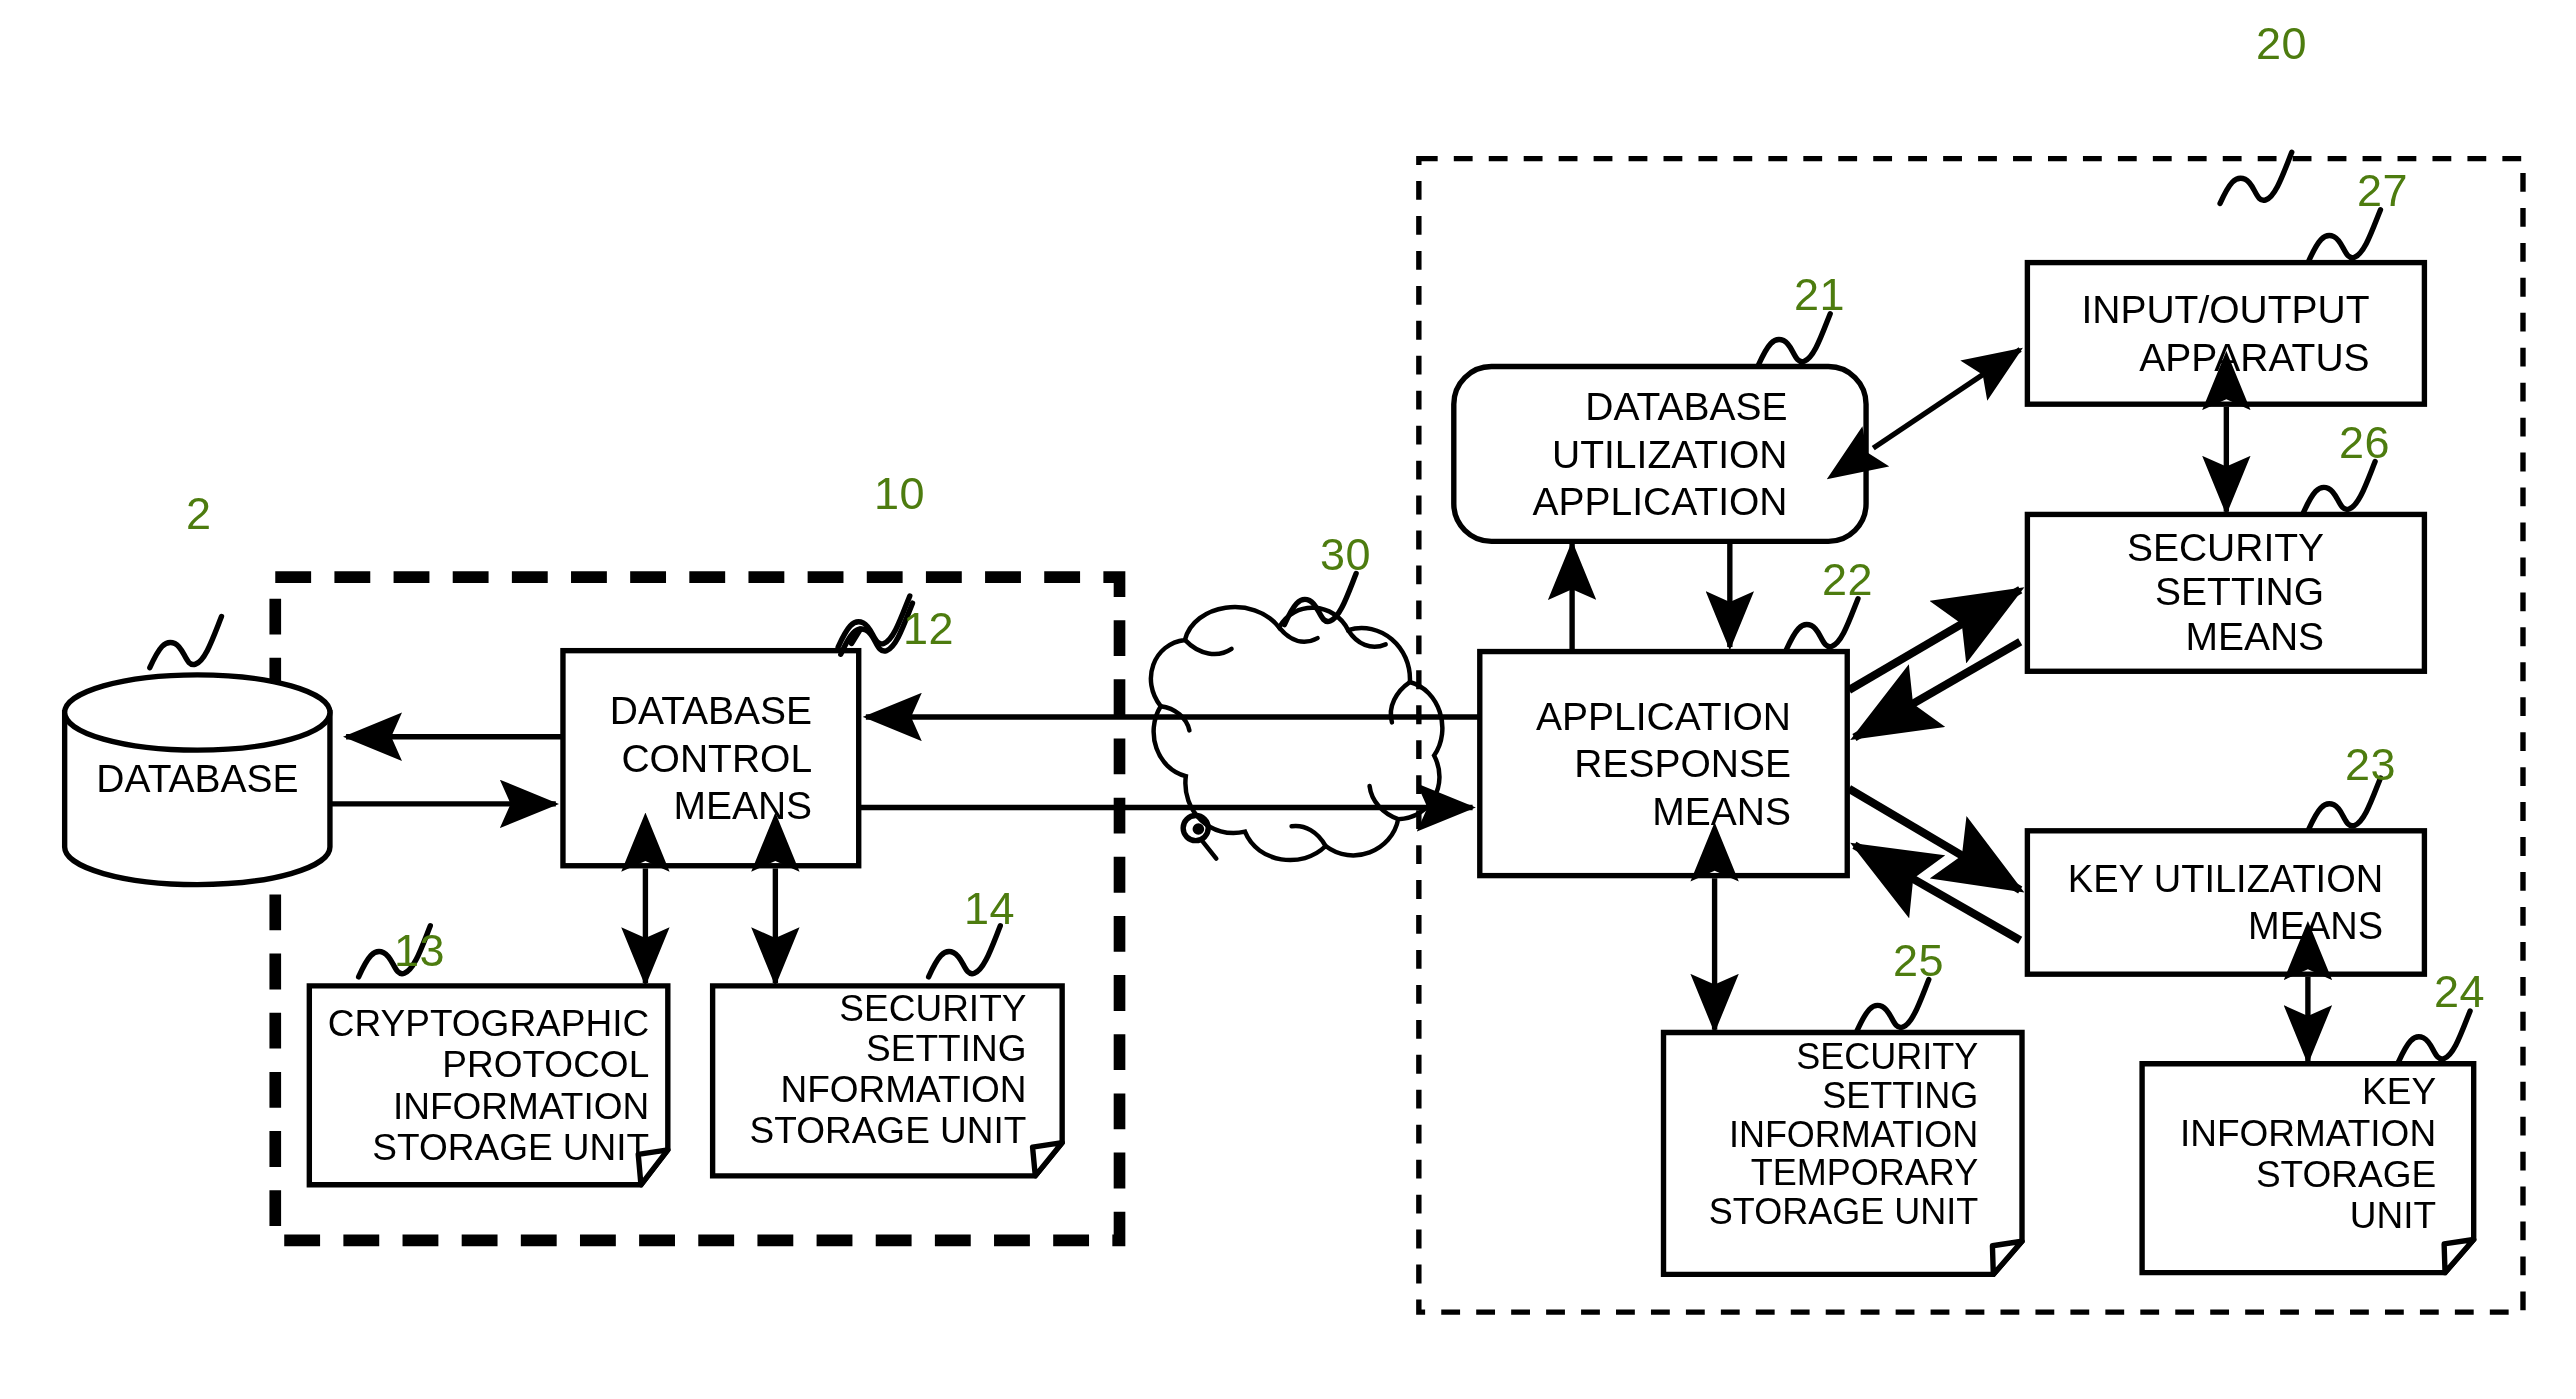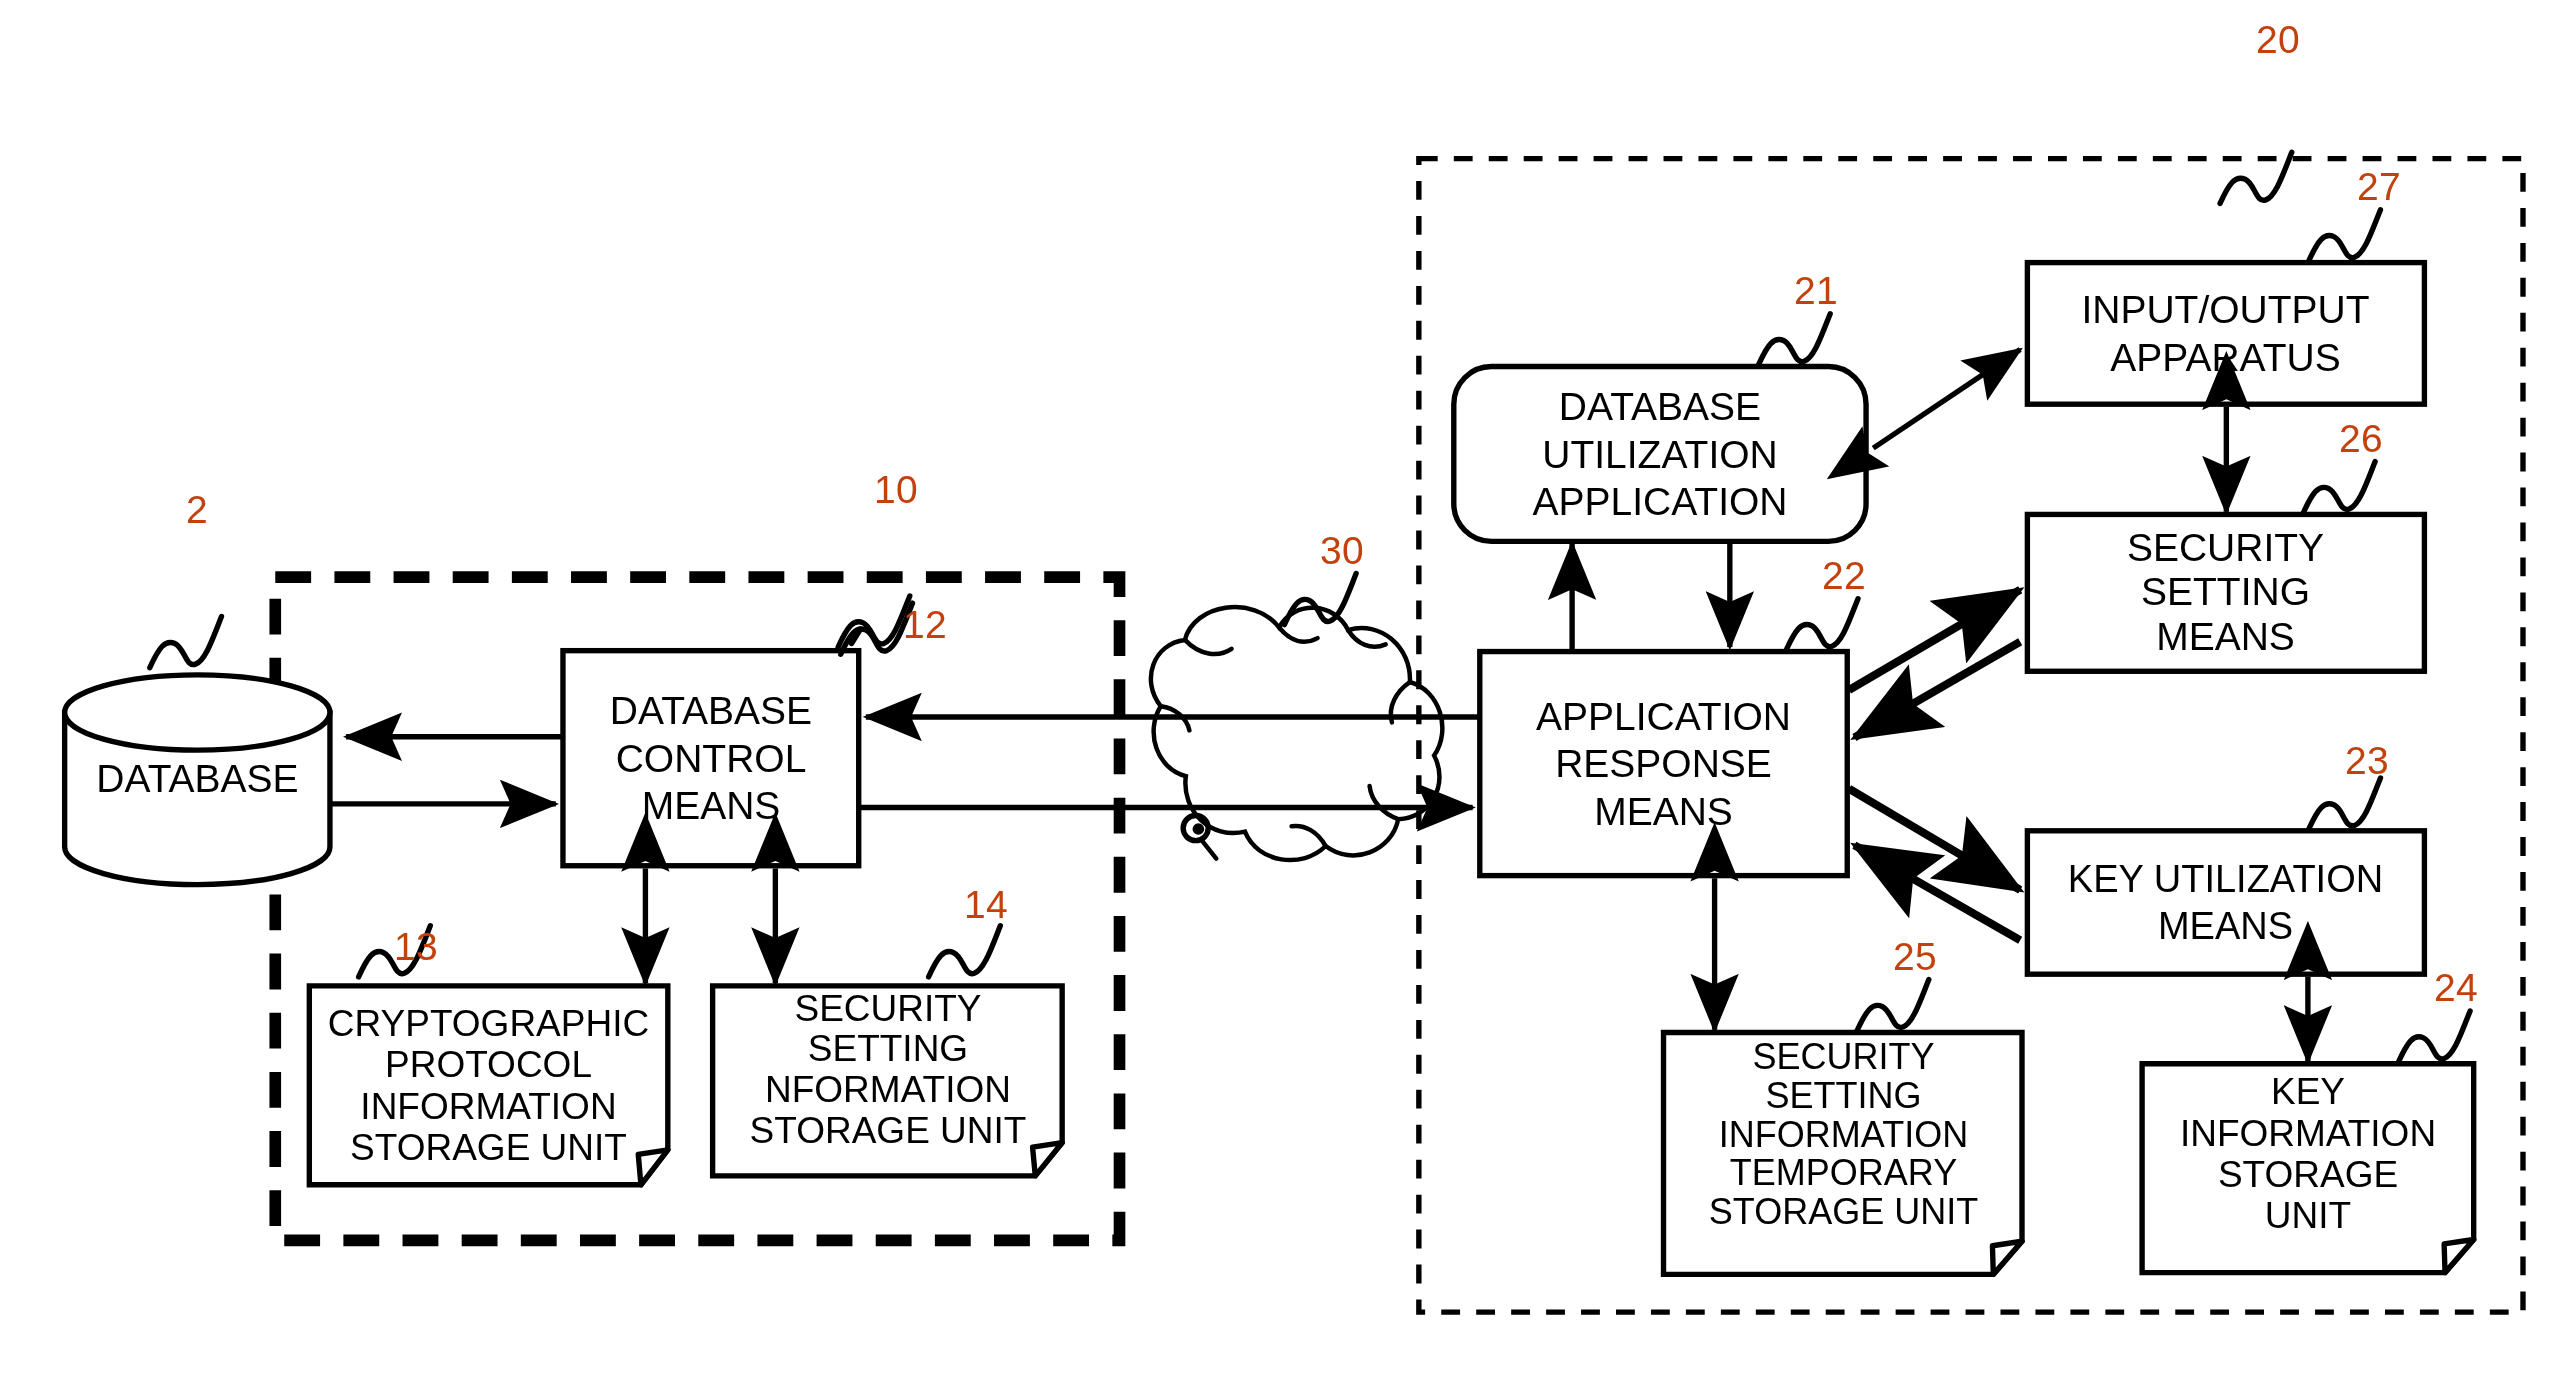--- a/index.html
+++ b/index.html
@@ -21,32 +21,32 @@
     left: 0;
     top: 0;
     width: 2576px;
     height: 1399px;
   }
   .box-label {
     position: absolute;
     display: flex;
     align-items: center;
     justify-content: center;
-    text-align: center;
+    text-align: right;
     font-family: "Liberation Sans", sans-serif;
     color: #000000;
     pointer-events: none;
     line-height: 1.04;
     white-space: pre-line;
   }
   .ref-num {
     position: absolute;
     font-family: "Liberation Sans", sans-serif;
-    color: #c2410c;
-    font-size: 39px;
+    color: #4d7c0f;
+    font-size: 45px;
     letter-spacing: 0.4px;
   }
 </style>
 </head>
 <body>
 
 <div id="stage">
 
   <svg id="diagram-svg" viewBox="0 0 2874 1561" xmlns="http://www.w3.org/2000/svg">
     <defs>

